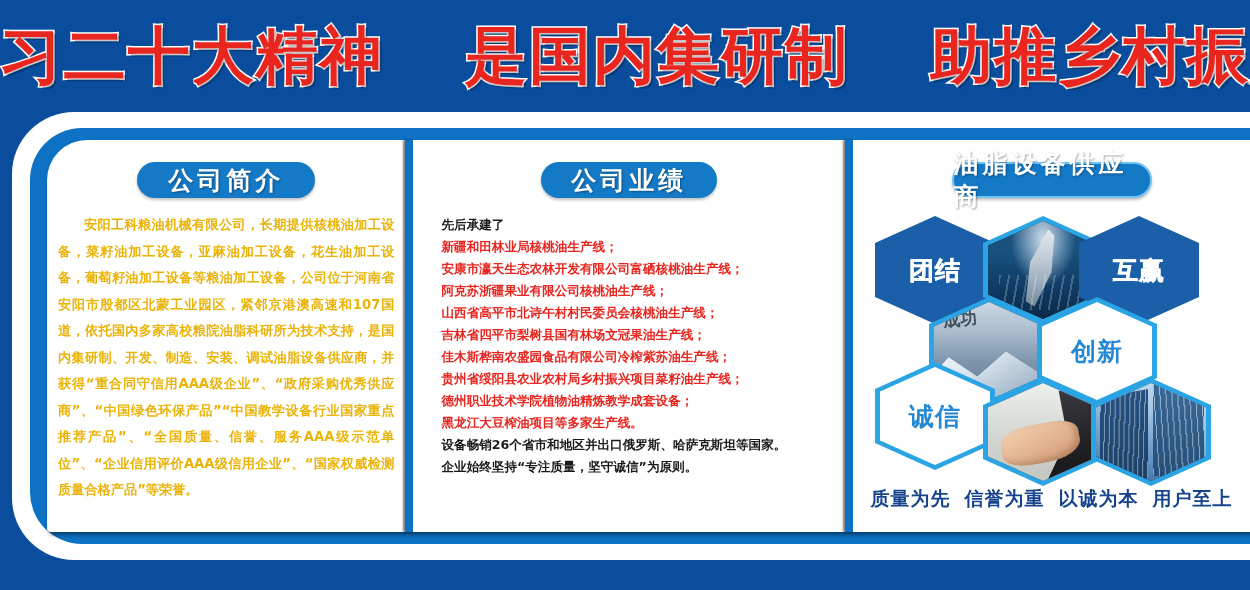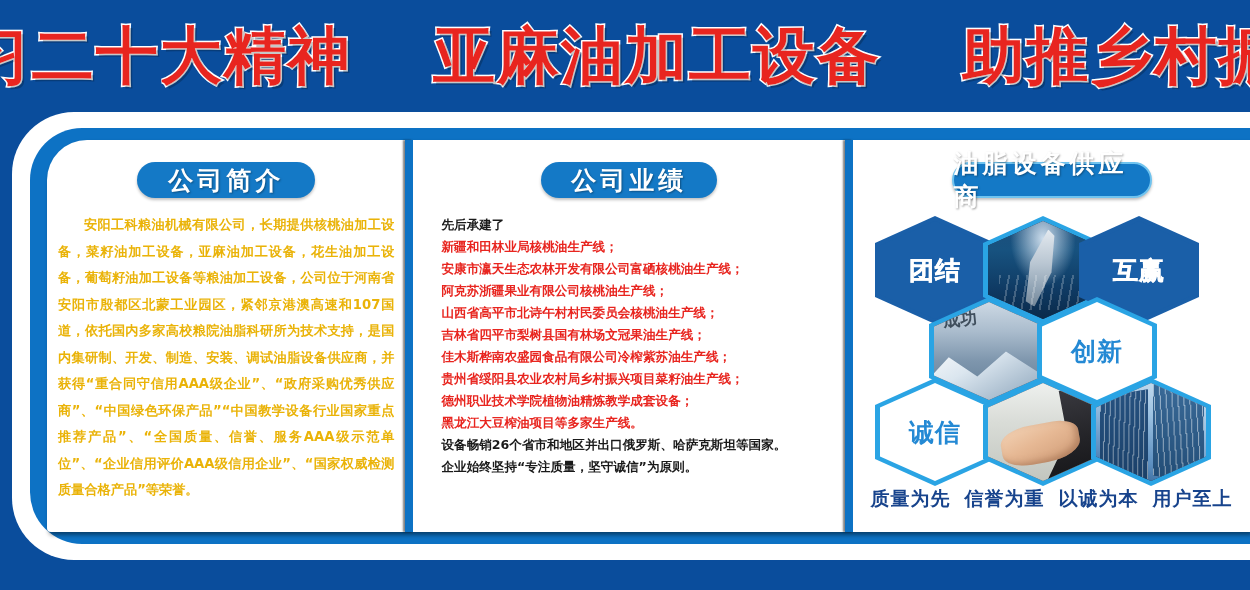--- a/index.html
+++ b/index.html
@@ -223,21 +223,21 @@
 </style>
 </head>
 <body>
 
 <div class="poster">
 
   <div class="header">
     <div class="header-title">
       <span>学习二十大精神</span>
       <span class="gap"></span>
-      <span>亚麻油加工设备</span>
+      <span>是国内集研制</span>
       <span class="gap"></span>
       <span>助推乡村振兴</span>
     </div>
   </div>
 
   <div class="frame-white"></div>
   <div class="frame-blue"></div>
   <div class="frame-inner"></div>
 
   <div class="cols">
@@ -296,21 +296,21 @@
           <div class="hex-inner">
             <span class="ph ph-climb"></span>
           </div>
         </div>
         <div class="hex hex-outline" style="left:174px;top:87px;">
           <div class="hex-inner">
             <span class="hex-label">创新</span>
           </div>
         </div>
 
-        <div class="hex hex-outline" style="left:12px;top:168px;">
+        <div class="hex hex-outline" style="left:12px;top:152px;">
           <div class="hex-inner">
             <span class="hex-label">诚信</span>
           </div>
         </div>
         <div class="hex hex-photo" style="left:120px;top:168px;">
           <div class="hex-inner">
             <span class="ph ph-hand"></span>
           </div>
         </div>
         <div class="hex hex-photo" style="left:228px;top:168px;">

